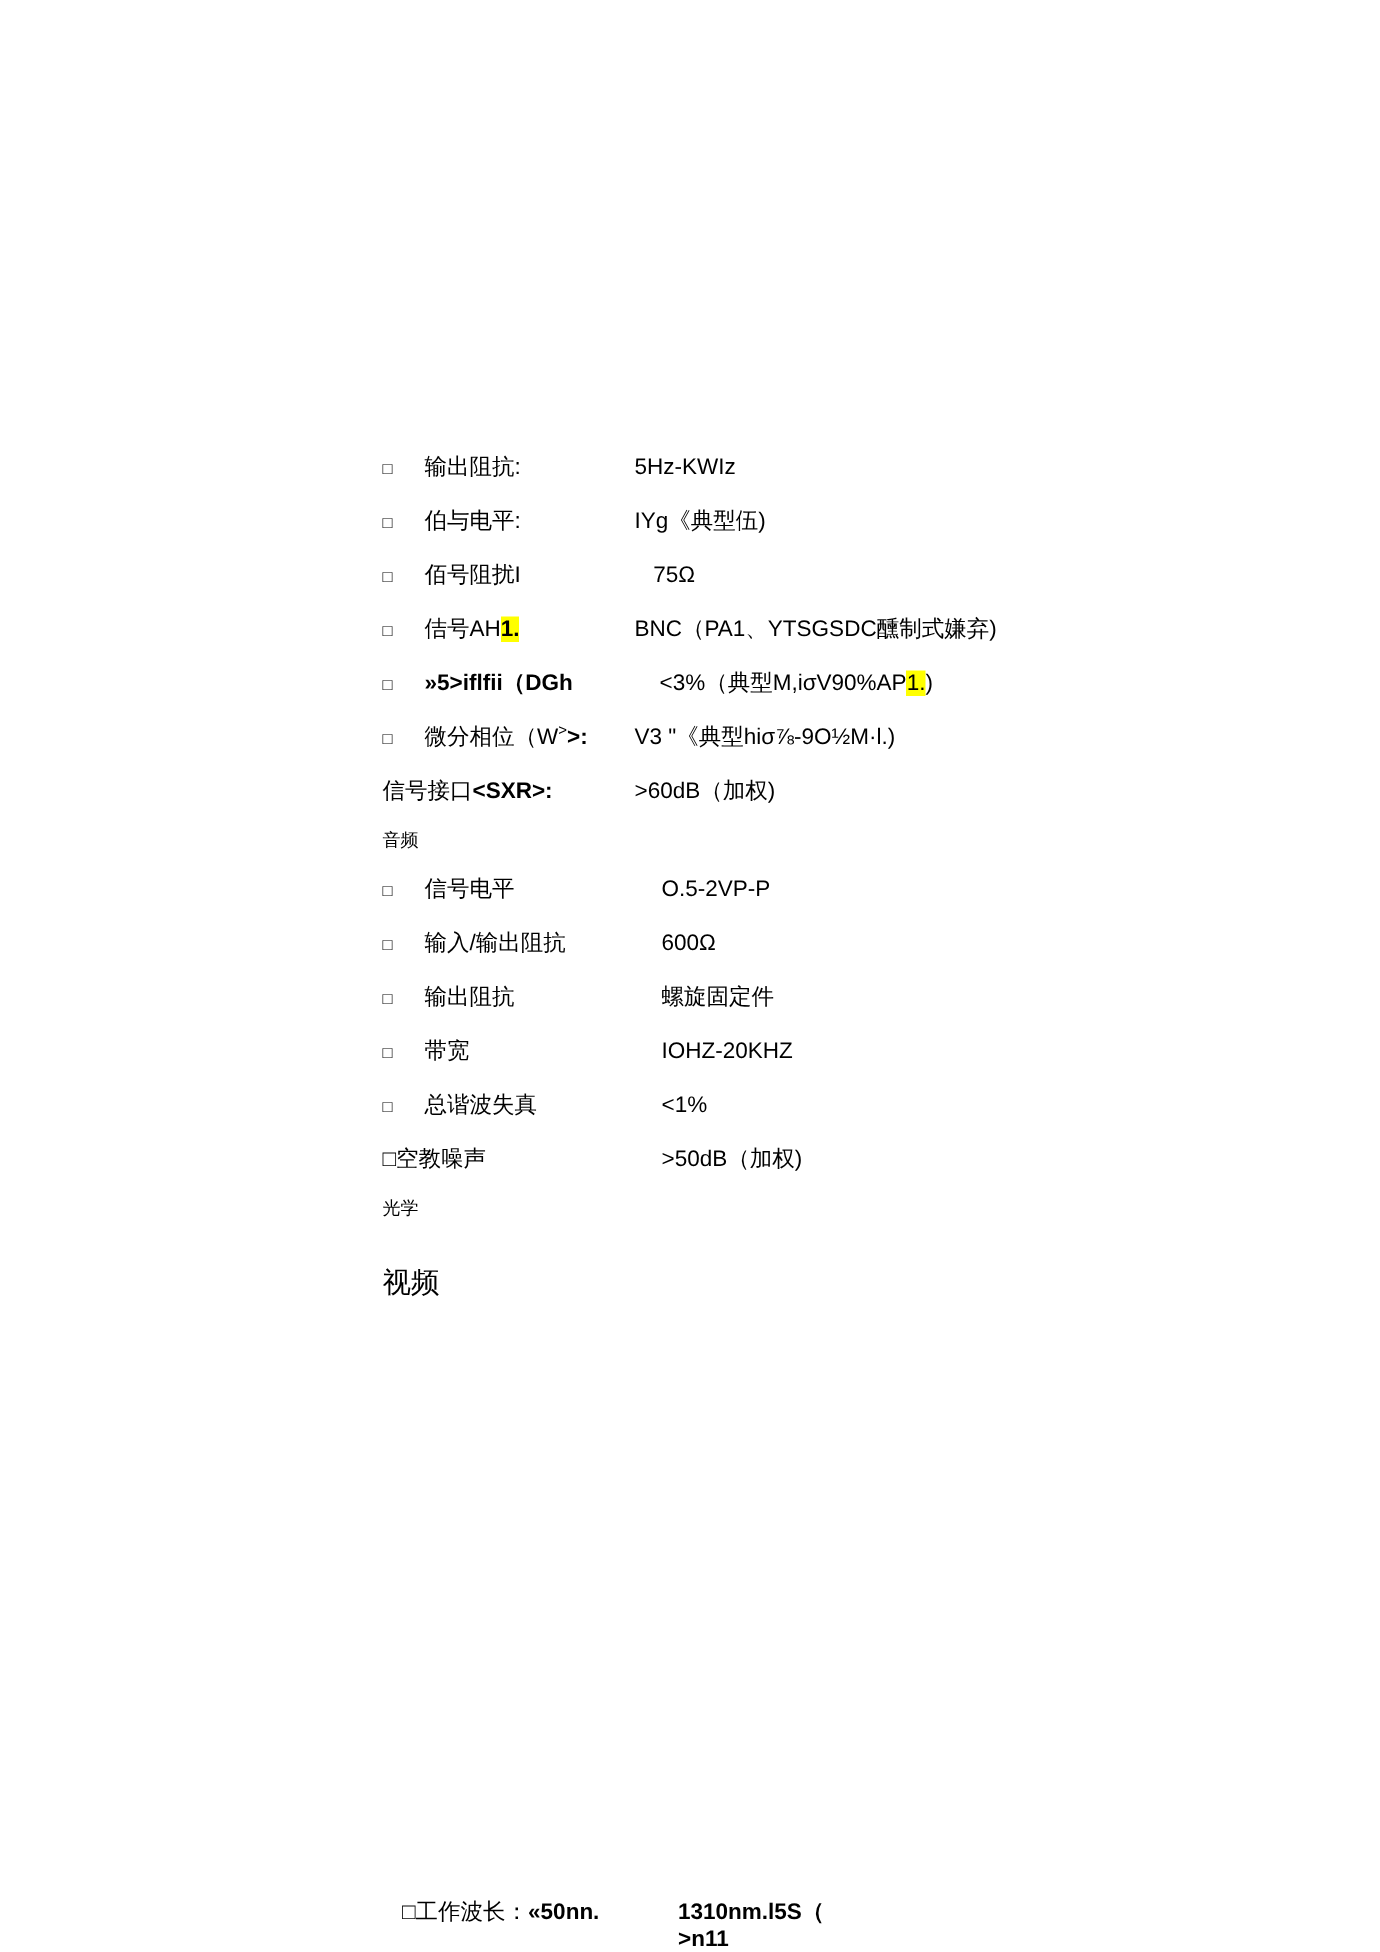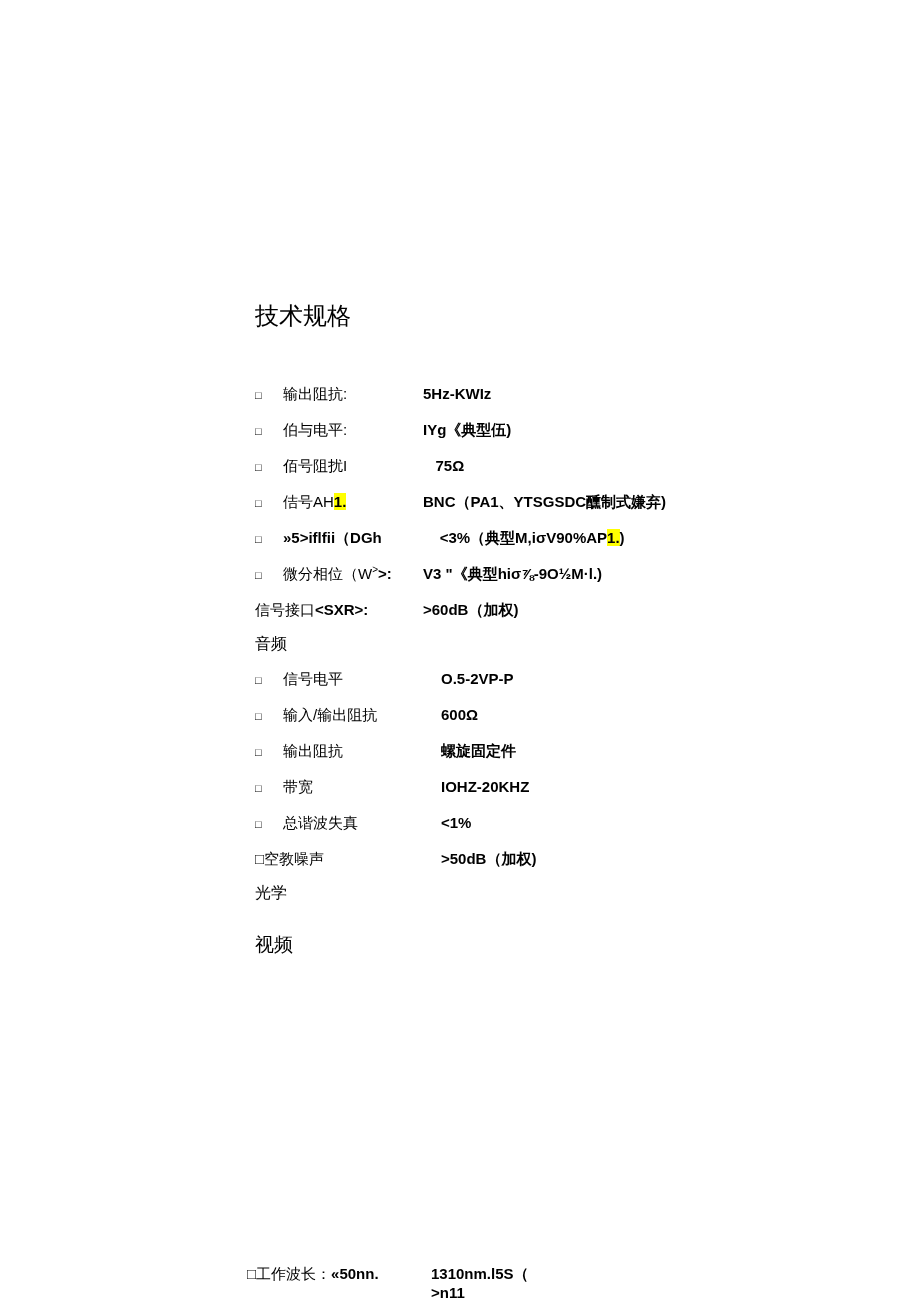--- a/index.html
+++ b/index.html
@@ -37,30 +37,30 @@
       margin-right: 18px;
       vertical-align: middle;
       color: #000;
     }
     .label {
       display: inline-block;
       min-width: 140px;
     }
     .value {
       display: inline-block;
-      font-weight: bold;
+      font-weight: normal;
     }
     .bold {
       font-weight: bold;
     }
     .hl {
       background: #ffff00;
     }
     .section-head {
-      font-size: 16px;
+      font-size: 12px;
       margin: 12px 0 12px 0;
     }
     .nobullet-row {
       display: flex;
       align-items: baseline;
       margin-bottom: 12px;
       font-size: 15px;
       line-height: 1.6;
     }
     .nobullet-label {
@@ -75,21 +75,21 @@
       font-size: 15px;
       margin-bottom: 22px;
     }
     .interface-row {
       font-size: 15px;
       margin-bottom: 10px;
     }
     .footer {
       position: absolute;
       bottom: 0;
-      left: 247px;
+      left: 268px;
       display: flex;
       align-items: flex-start;
       font-size: 15px;
     }
     .footer-label {
       min-width: 184px;
     }
     .footer-value {
       display: flex;
       flex-direction: column;
@@ -104,21 +104,20 @@
       vertical-align: sub;
     }
     .audio-label {
       min-width: 158px;
     }
   </style>
 </head>
 <body>
 
 <div class="page">
-  <h1 class="title">技术规格</h1>
 
   <div class="spec-row">
     <span class="bullet">□</span>
     <span class="label">输出阻抗:</span>
     <span class="value">5Hz-KWIz</span>
   </div>
 
   <div class="spec-row">
     <span class="bullet">□</span>
     <span class="label">伯与电平:</span>

